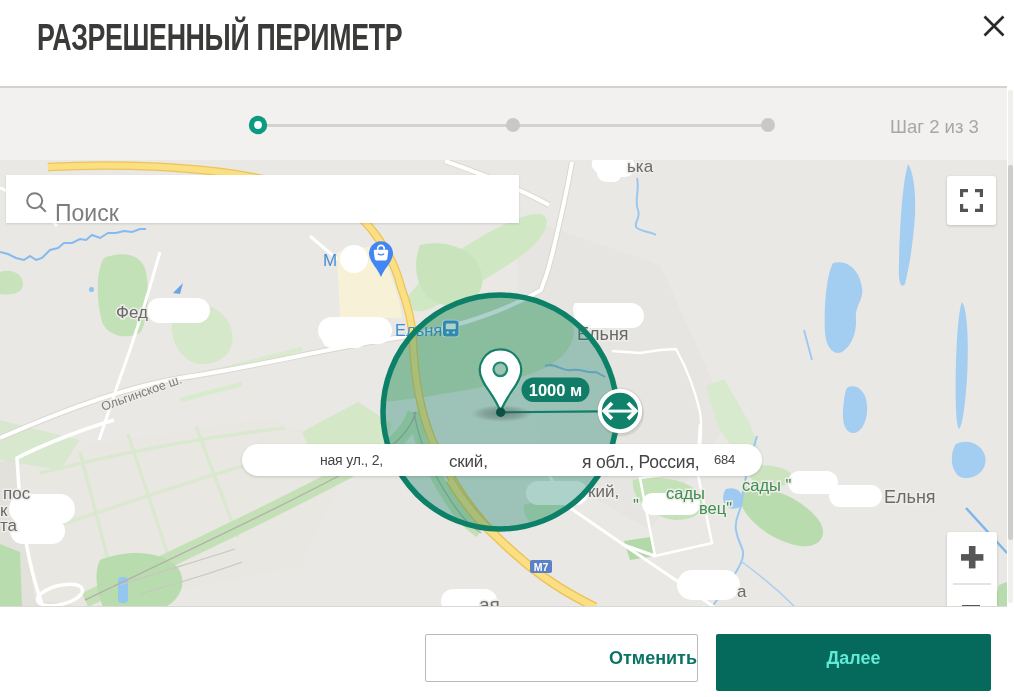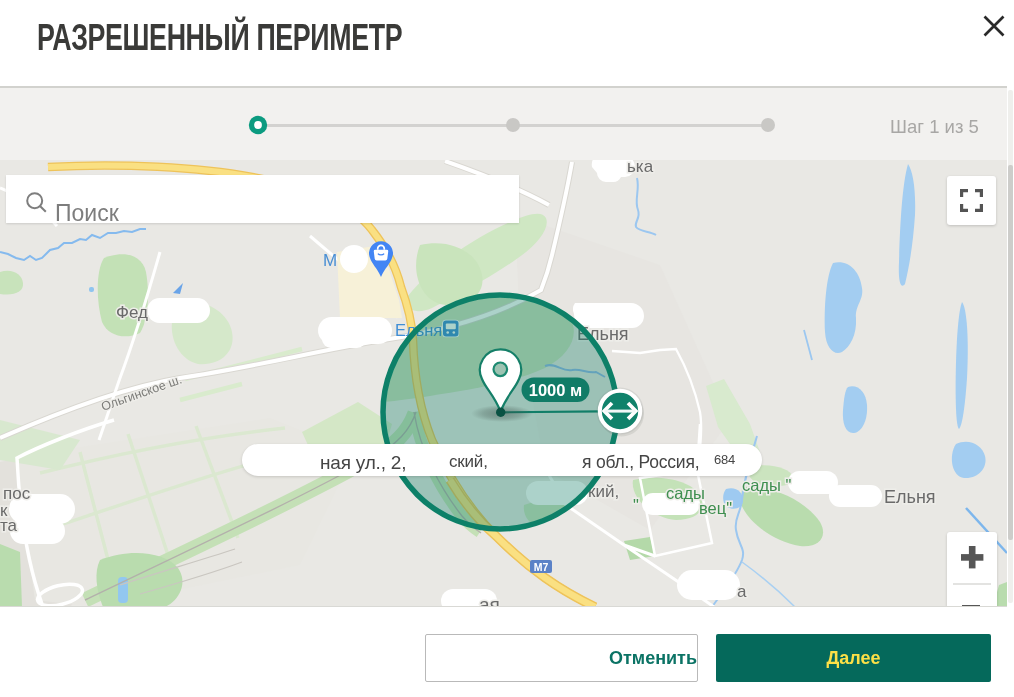--- a/index.html
+++ b/index.html
@@ -28,21 +28,21 @@
 </svg>
 
 <svg class="abs" style="left:506px;top:118px;" width="14" height="14">
     <circle cx="7" cy="7" r="7" fill="#c9c8c5"></circle>
   </svg>
 
 <svg class="abs" style="left:761px;top:118px;" width="14" height="14">
     <circle cx="7" cy="7" r="7" fill="#c9c8c5"></circle>
   </svg>
 
-<div class="abs" style="left:890px;top:116px;font-size:18.5px;color:#a8a7a5;">Шаг 1 из 5</div>
+<div class="abs" style="left:890px;top:116px;font-size:18.5px;color:#a8a7a5;">Шаг 2 из 3</div>
 
 <svg class="abs" style="left:0;top:160px;" width="1007" height="447" viewBox="0 160 1007 447">
   <defs>
     <radialGradient id="pinsh" cx="50%" cy="50%" r="50%">
       <stop offset="0%" stop-color="#3a4a44" stop-opacity="0.45"></stop>
       <stop offset="60%" stop-color="#3a4a44" stop-opacity="0.25"></stop>
       <stop offset="100%" stop-color="#3a4a44" stop-opacity="0"></stop>
     </radialGradient>
     <clipPath id="circ">
         <circle cx="500" cy="412" r="114.6"></circle>
@@ -287,21 +287,21 @@
 <div class="abs" style="left:55px;top:200px;font-size:23px;color:#7d7d7d;">Поиск</div>
 
 <div class="abs" style="left:947px;top:176px;width:49px;height:49px;background:#ffffff;border-radius:3px;box-shadow:0 1px 3px rgba(0,0,0,0.18);"></div>
 
 <svg class="abs" style="left:960px;top:189px;" width="23" height="23">
   <path d="M1.6,8 L1.6,1.6 L8,1.6 M15,1.6 L21.4,1.6 L21.4,8 M21.4,15 L21.4,21.4 L15,21.4 M8,21.4 L1.6,21.4 L1.6,15" fill="none" stroke="#545454" stroke-width="3.2"></path>
 </svg>
 
 <div class="abs" style="left:242px;top:444px;width:520px;height:32px;background:#ffffff;border-radius:16px;box-shadow:0 1px 3px rgba(0,0,0,0.15);"></div>
 
-<div class="abs" style="left:320px;top:452px;font-size:19px;letter-spacing:-0.2px;color:#454545;">ная ул., 2,</div>
+<div class="abs" style="left:320px;top:452px;font-size:14px;letter-spacing:-0.2px;color:#454545;">ная ул., 2,</div>
 <div class="abs" style="left:449px;top:452px;font-size:17px;letter-spacing:-0.2px;color:#454545;">ский,</div>
 <div class="abs" style="left:582px;top:452px;font-size:17.5px;letter-spacing:-0.2px;color:#454545;text-align:right;">я обл., Россия,</div>
 <div class="abs" style="left:714px;top:452px;font-size:13px;letter-spacing:-0.2px;color:#454545;">684</div>
 
 <div class="abs" style="left:947px;top:532px;width:50px;height:75px;background:#ffffff;border-radius:3px 3px 0 0;box-shadow:0 1px 3px rgba(0,0,0,0.18);"></div>
 
 <svg class="abs" style="left:961px;top:546px;" width="23" height="23">
   <rect x="0" y="8.1" width="22.4" height="6.6" fill="#565656"></rect>
   <rect x="7.9" y="0" width="6.6" height="22.4" fill="#565656"></rect>
 </svg>
@@ -313,13 +313,13 @@
 <div class="abs" style="left:1007px;top:86px;width:7px;height:521px;background:#ffffff;"></div>
 <div class="abs" style="left:1008px;top:90px;width:5px;height:513px;background:#efefec;border-radius:2px;"></div>
 <div class="abs" style="left:1008px;top:165px;width:5px;height:375px;background:#cdcdca;border-radius:2px;"></div>
 
 <div class="abs" style="left:0;top:606px;width:1007px;height:1px;background:#d9d9d5;"></div>
 
 <div class="abs" style="left:0;top:607px;width:1014px;height:90px;background:#ffffff;"></div>
 
 <div class="abs" style="left:425px;top:634px;width:273px;height:48px;background:#ffffff;border:1px solid #b9b9b9;border-radius:2px;box-sizing:border-box;text-align:right;line-height:46px;font-size:18px;font-weight:bold;color:#0b7365;">Отменить</div>
 
-<div class="abs" style="left:716px;top:634px;width:275px;height:48px;background:#05695b;border-radius:2px;text-align:center;line-height:48px;font-size:18px;font-weight:bold;color:#fde047;">Далее</div>
+<div class="abs" style="left:716px;top:634px;width:275px;height:57px;background:#05695b;border-radius:2px;text-align:center;line-height:48px;font-size:18px;font-weight:bold;color:#5eead4;">Далее</div>
 
 </body></html>

